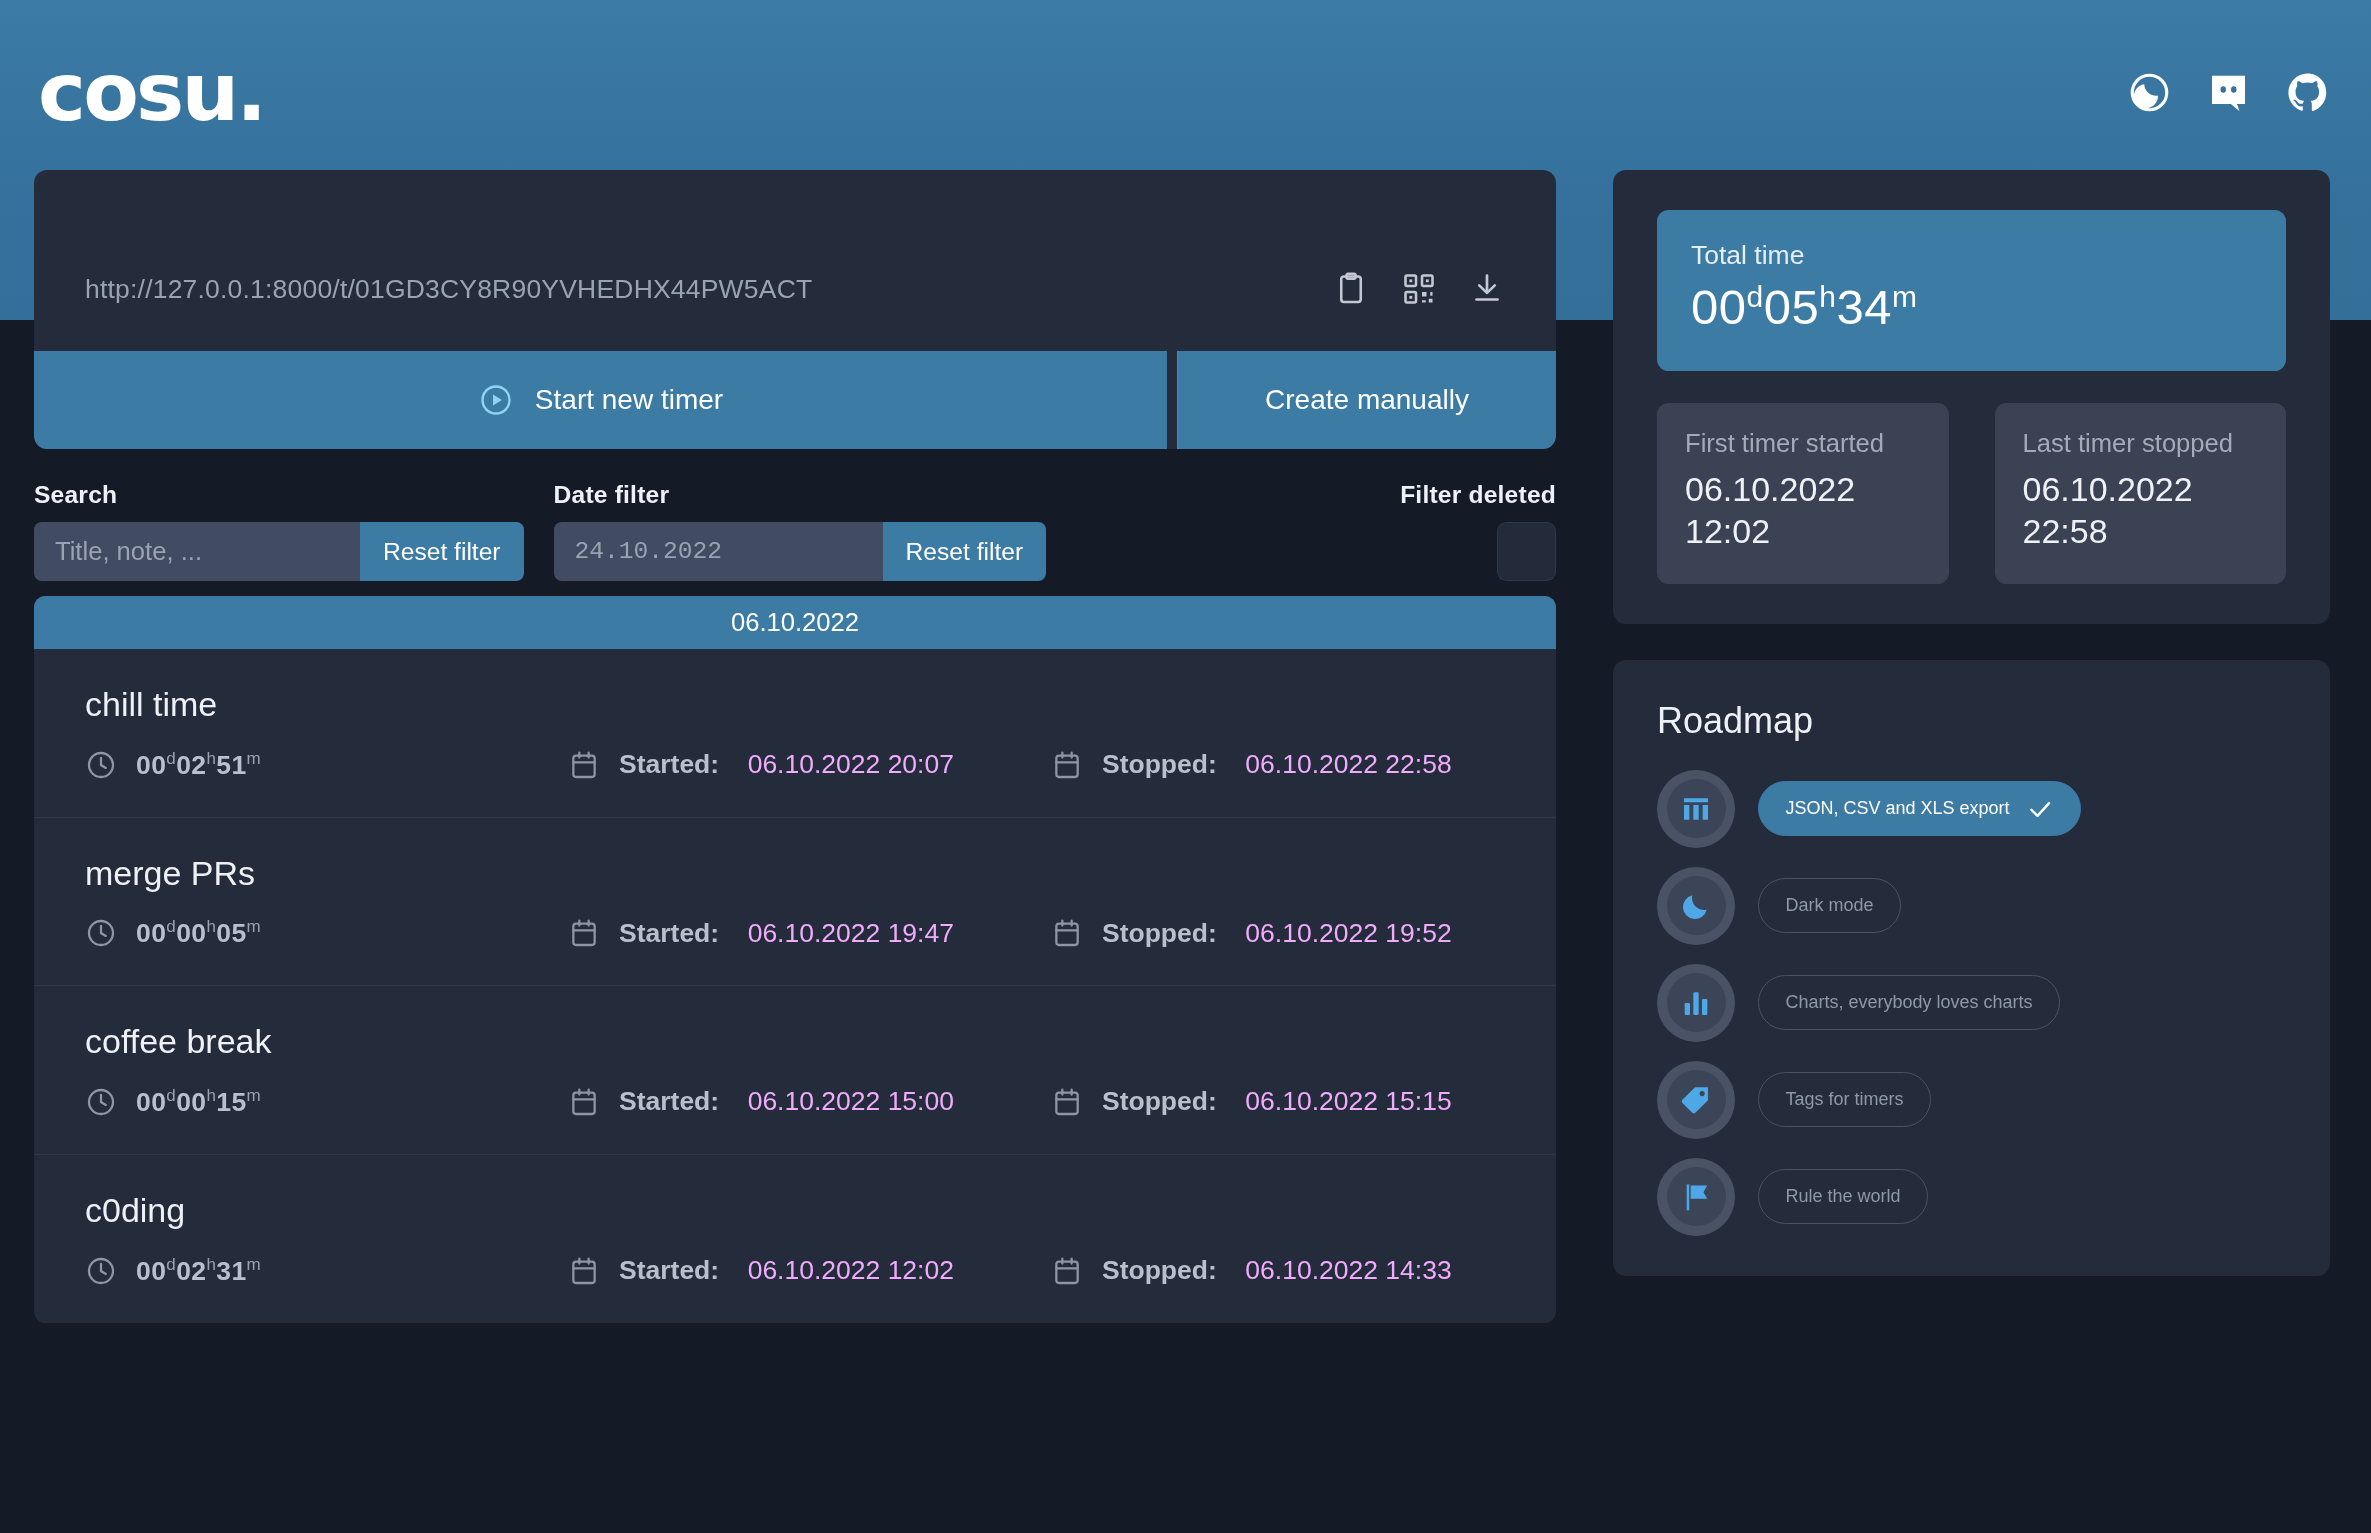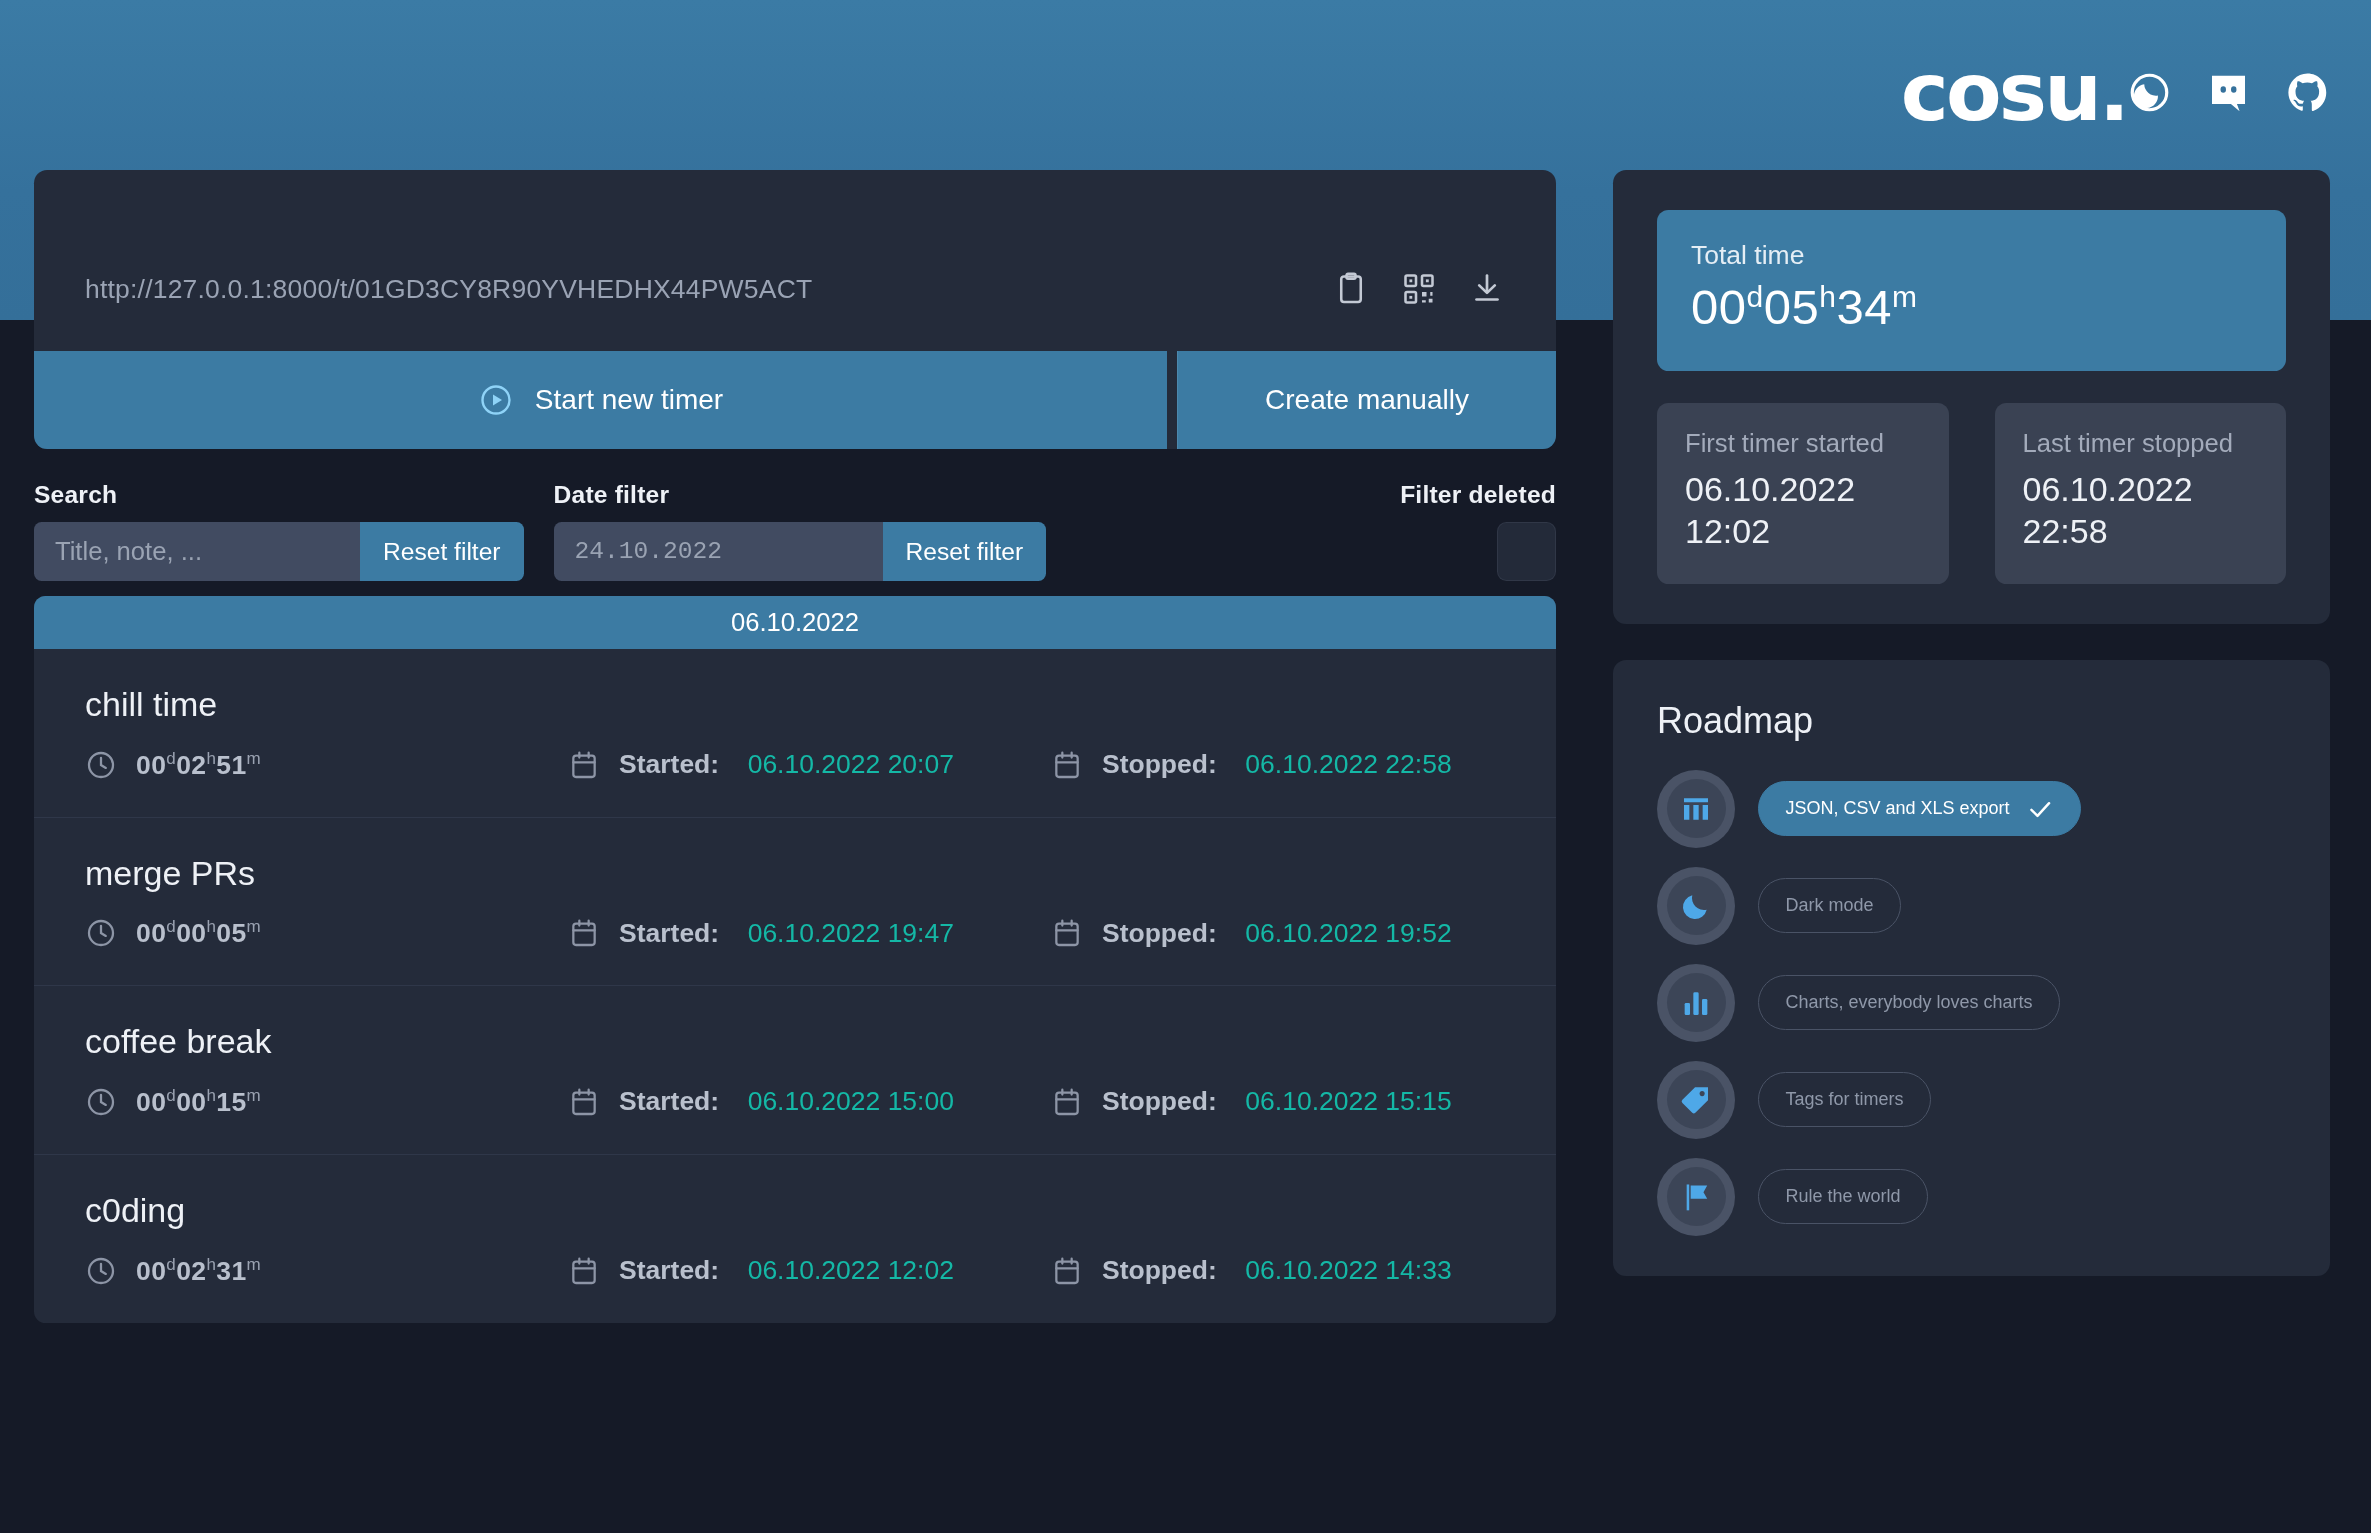--- a/index.html
+++ b/index.html
@@ -14,21 +14,21 @@
     width: 2372px; height: 1533px;
     background: linear-gradient(180deg, #3b7ba5 0%, #35719c 60%, #346f99 100%);
     background-repeat: no-repeat;
     background-size: 100% 320px;
     background-color: #151a27;
   }
 
   
   .header {
     position: absolute; top: 0; left: 0; right: 0; height: 170px;
-    display: flex; align-items: center; justify-content: flex-end;
+    display: flex; align-items: center; justify-content: space-between;
     padding: 14px 42px 0 38px;
   }
   .logo {
     font-family: "DejaVu Sans", sans-serif;
     font-weight: 700;
     font-size: 81px;
     letter-spacing: -2.8px;
     color: #ffffff;
     line-height: 1;
     user-select: none;
@@ -161,21 +161,21 @@
   .meta-cell { display: flex; align-items: center; gap: 19px; }
   .meta-duration { width: 483px; flex: none; }
   .meta-started { width: 483px; flex: none; }
   .micon { width: 32px; height: 32px; color: #8d95a6; display: block; flex: none; }
   .dur {
     font-size: 26.5px; color: #b9c0cd; font-weight: 700;
     letter-spacing: 0.4px;
   }
   .dur sup { font-size: 17px; font-weight: 400; color: #9aa2b1; }
   .meta-label { font-size: 26.5px; color: #b9c0cd; font-weight: 700; }
-  .meta-value { font-size: 26.5px; color: #14b8a6; font-weight: 400; margin-left: 9.5px; }
+  .meta-value { font-size: 26.5px; color: #f0abfc; font-weight: 400; margin-left: 9.5px; }
 
   
   .panel {
     background: #242b3a;
     border-radius: 13.2px;
     padding: 40px 44px;
   }
   .total-card {
     background: #3c7ba3;
     border-radius: 11.4px;

